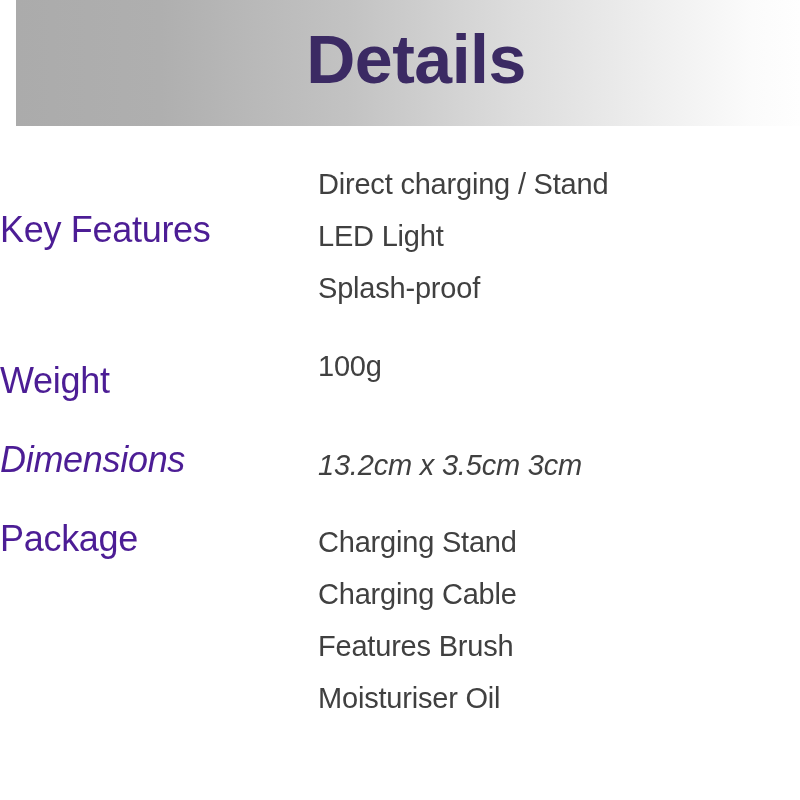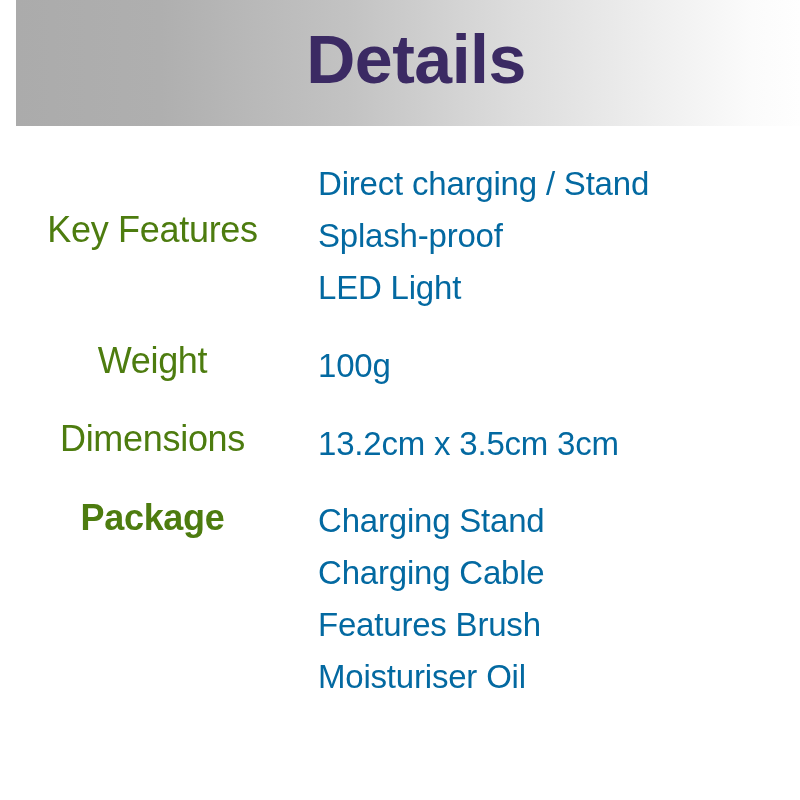--- a/index.html
+++ b/index.html
@@ -54,72 +54,72 @@
     width: 800px;
   }
   .spec-row {
     display: flex;
     align-items: flex-start;
     width: 800px;
   }
   .spec-label {
     width: 305px;
     flex: 0 0 305px;
-    text-align: center;
-    color: #4d7c0f;
+    text-align: left;
+    color: #4c1d95;
     font-size: 36px;
     font-weight: normal;
     letter-spacing: -0.3px;
     white-space: nowrap;
     box-sizing: border-box;
   }
   .spec-values {
     flex: 1 1 auto;
     padding-left: 13px;
-    color: #0369a1;
-    font-size: 33px;
+    color: #404040;
+    font-size: 29px;
     font-weight: normal;
     letter-spacing: -0.2px;
     box-sizing: border-box;
   }
   .spec-value-line {
     display: block;
     white-space: nowrap;
     line-height: 52px;
     height: 52px;
   }
 
   
   .row-key-features        { margin-top: 32px; }
   .row-key-features .spec-label  { padding-top: 51px; }
 
   .row-weight              { margin-top: 26px; }
-  .row-weight .spec-label  { padding-top: 0px; }
+  .row-weight .spec-label  { padding-top: 0px; margin-top: 20px; }
 
-  .row-dimensions          { margin-top: 26px; }
+  .row-dimensions          { margin-top: 37px; font-style: italic; }
   .row-dimensions .spec-label { padding-top: 0px; }
 
   .row-package             { margin-top: 25px; }
-  .row-package .spec-label { padding-top: 2px; font-weight: bold; }
+  .row-package .spec-label { padding-top: 2px; }
 </style>
 </head>
 <body>
 
 <div class="header-band">
   <div class="page-title">Details</div>
 </div>
 
 <div class="spec-table">
 
   <div class="spec-row row-key-features">
     <div class="spec-label">Key Features</div>
     <div class="spec-values">
       <span class="spec-value-line">Direct charging / Stand</span>
+      <span class="spec-value-line">LED Light</span>
       <span class="spec-value-line">Splash-proof</span>
-      <span class="spec-value-line">LED Light</span>
     </div>
   </div>
 
   <div class="spec-row row-weight">
     <div class="spec-label">Weight</div>
     <div class="spec-values">
       <span class="spec-value-line">100g</span>
     </div>
   </div>
 

